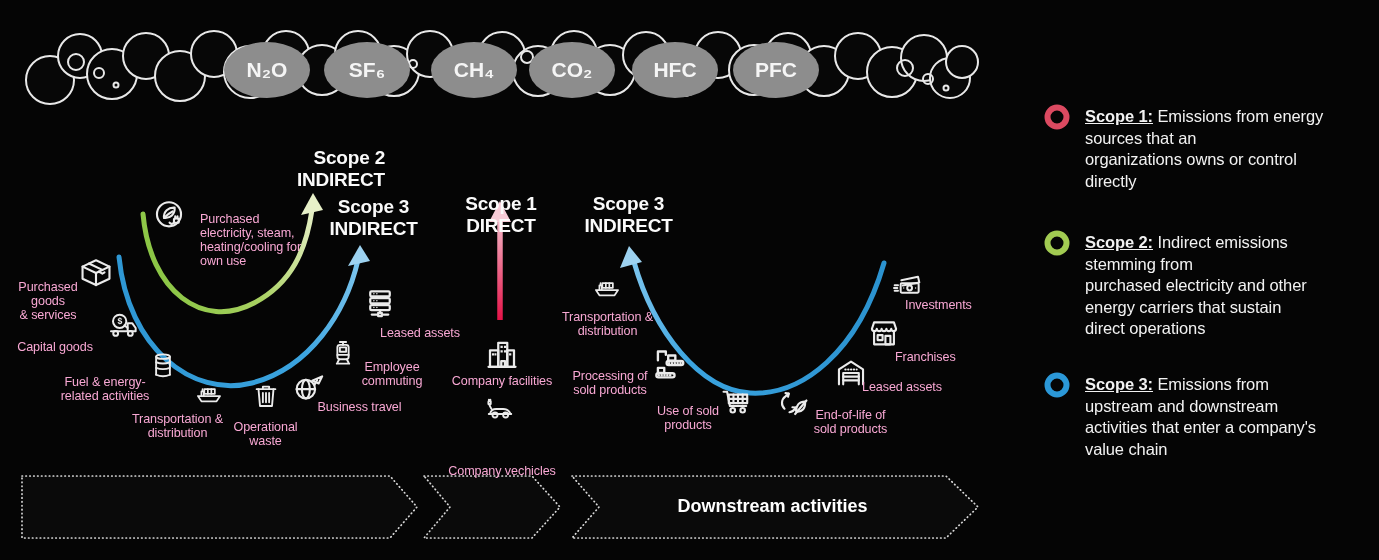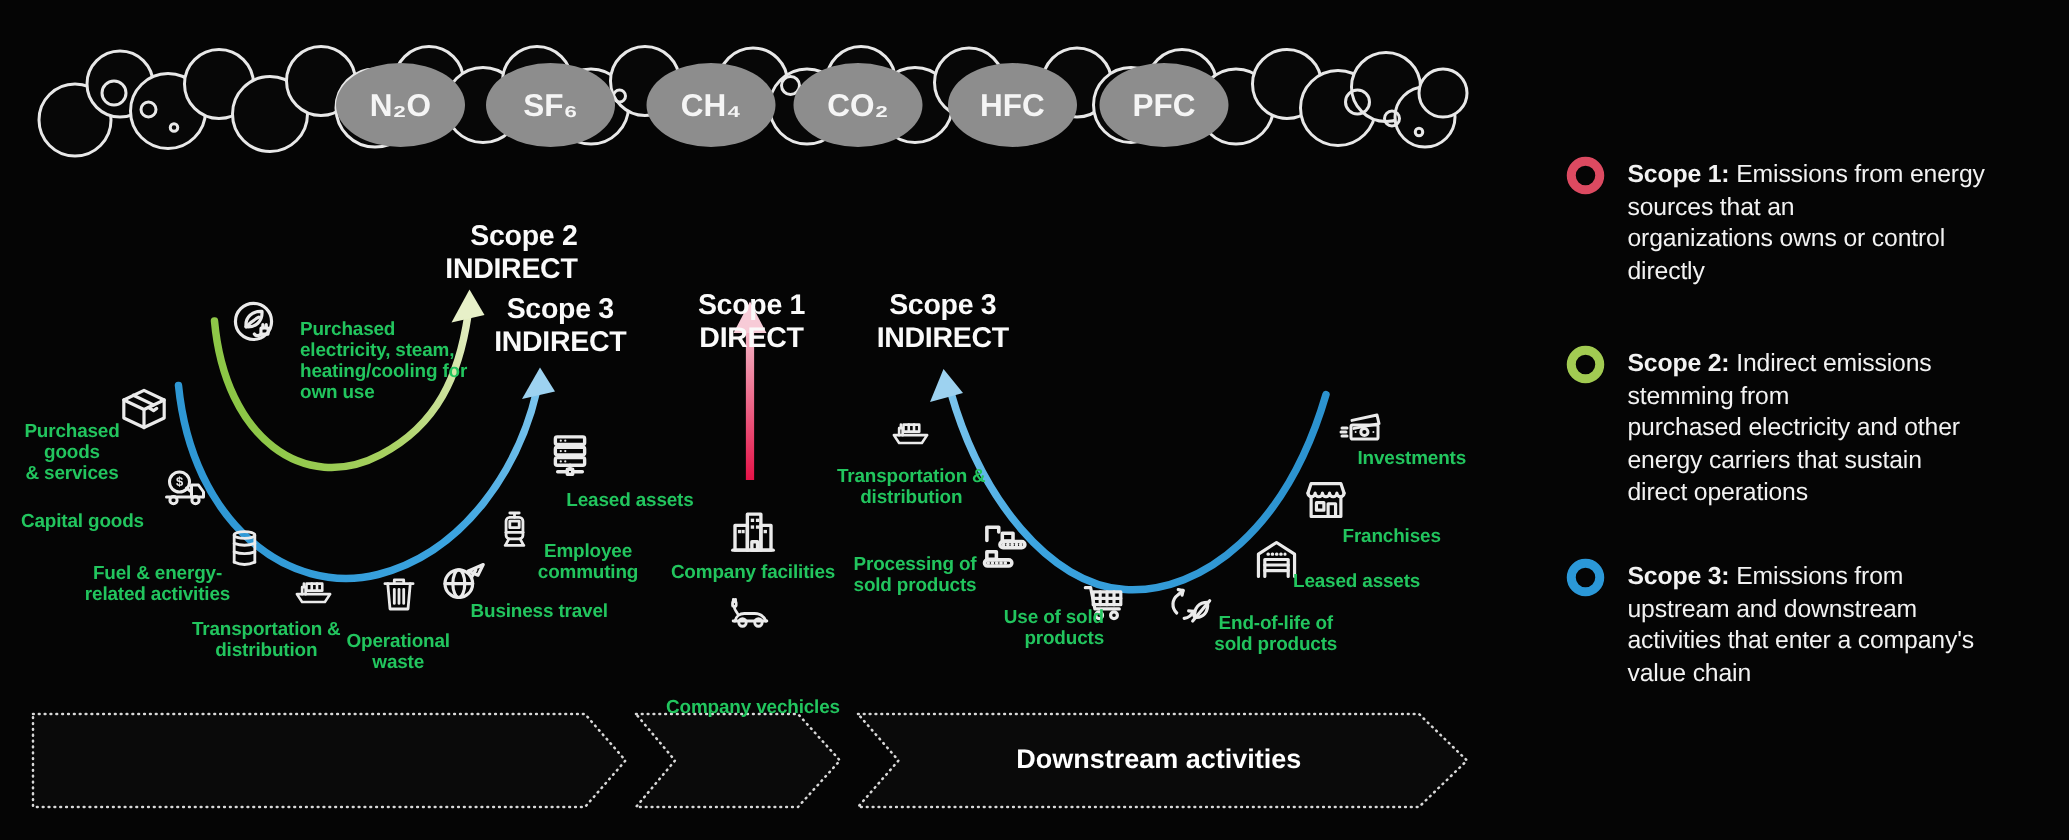--- a/index.html
+++ b/index.html
@@ -1,28 +1,28 @@
 <!DOCTYPE html>
 <html><head>
 <meta charset="utf-8">
 <style>
   html,body{margin:0;padding:0;background:#000;}
   .stage{position:relative;width:1379px;height:560px;background:#050505;overflow:hidden;
          font-family:"Liberation Sans",sans-serif;color:#eee;}
   .layer{position:absolute;left:0;top:0;width:1379px;height:560px;}
   .hdg{position:absolute;color:#fafafa;font-weight:700;font-size:19px;line-height:1.14;
        text-align:center;white-space:pre-line;letter-spacing:-0.2px;}
-  .lbl{position:absolute;color:#22c55e;font-weight:700;font-size:12.6px;line-height:1.12;
+  .lbl{position:absolute;color:#f9a8d4;font-weight:400;font-size:12.6px;line-height:1.12;
        text-align:center;white-space:pre-line;letter-spacing:-0.1px;}
   .lbl.left{text-align:left;}
   .chev-lbl{position:absolute;display:flex;align-items:center;justify-content:center;
        color:#fff;font-weight:700;font-size:18px;text-align:center;white-space:pre-line;line-height:1.2;}
   .legend-text{position:absolute;color:#f2f2f2;font-size:16.5px;line-height:21.5px;
        white-space:pre-line;letter-spacing:-0.1px;width:300px;}
-  .legend-text b{font-weight:700;}
+  .legend-text b{font-weight:700;text-decoration:underline;}
   .icon{position:absolute;stroke:#ebebeb;fill:none;stroke-width:1.5;stroke-linecap:round;stroke-linejoin:round;}
   .icon .fillx{fill:#ebebeb;stroke:none;}
   .icon text{fill:#ebebeb;stroke:none;font-family:"Liberation Sans",sans-serif;font-weight:700;}
 </style>
 </head>
 <body>
 
 <div class="stage">
 
   <svg class="layer" viewBox="0 0 1379 560">
@@ -280,21 +280,21 @@
   <div class="lbl" style="left:562px;top:369px;width:96px;">Processing of
 sold products</div>
 
   <svg class="icon" style="left:720px;top:384px;" width="34" height="34" viewBox="0 0 24 24">
     <path d="M2.5 5.5 H5 L7 15.5 H18.5"></path>
       <rect x="6.2" y="7.5" width="13" height="6"></rect>
     <path d="M9.5 7.5 V13.5 M12.7 7.5 V13.5 M16 7.5 V13.5 M6.2 10.5 H19.2"></path>
     <circle cx="9" cy="18.5" r="1.6"></circle>
       <circle cx="16" cy="18.5" r="1.6"></circle>
   </svg>
-  <div class="lbl" style="left:640px;top:404px;width:96px;text-align:right;">Use of sold
+  <div class="lbl" style="left:640px;top:404px;width:96px;">Use of sold
 products</div>
 
   <svg class="icon" style="left:774px;top:386px;" width="38" height="34" viewBox="0 0 24 24">
     <path d="M6 16 A5.5 5.5 0 0 1 6.5 7.5 L9 5.4"></path>
       <path d="M9 5.4 L6.7 5 M9 5.4 L8.5 7.6"></path>
     <path d="M9.5 18.5 A5.5 5.5 0 0 0 13.8 15.2"></path>
       <path d="M13.8 15.2 L14.1 17.4 M13.8 15.2 L11.6 15"></path>
     <path d="M14.5 18 C14 13.5 16.5 11 20.5 11 C21 15.5 18.5 18.5 14.5 18 Z"></path>
     <path d="M13.5 19.8 L21.5 10.2"></path>
   </svg>

